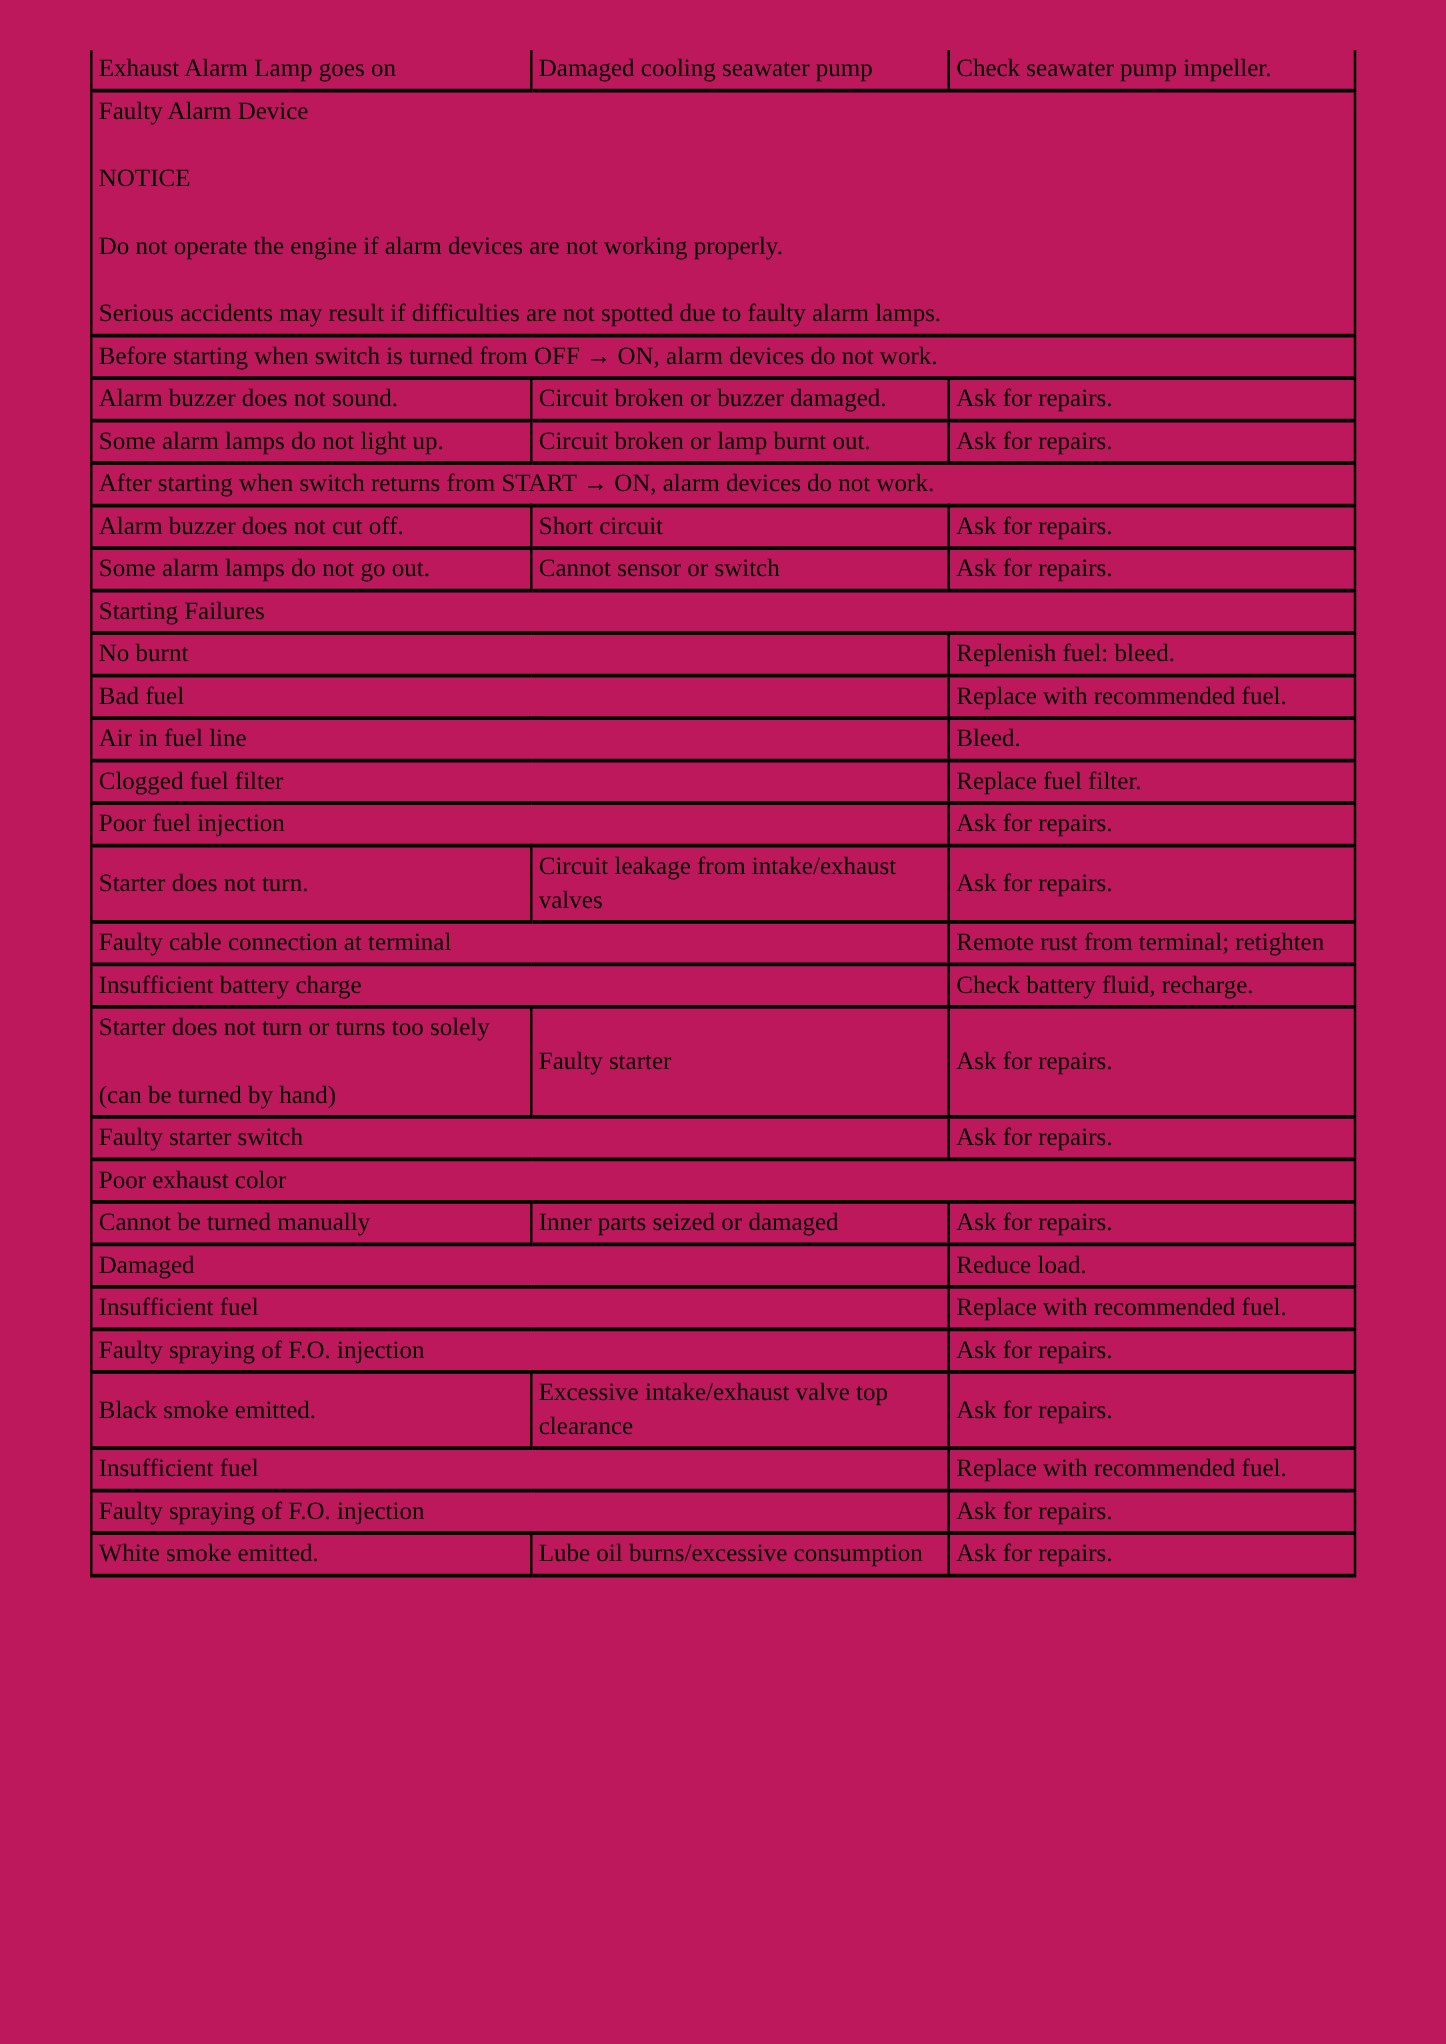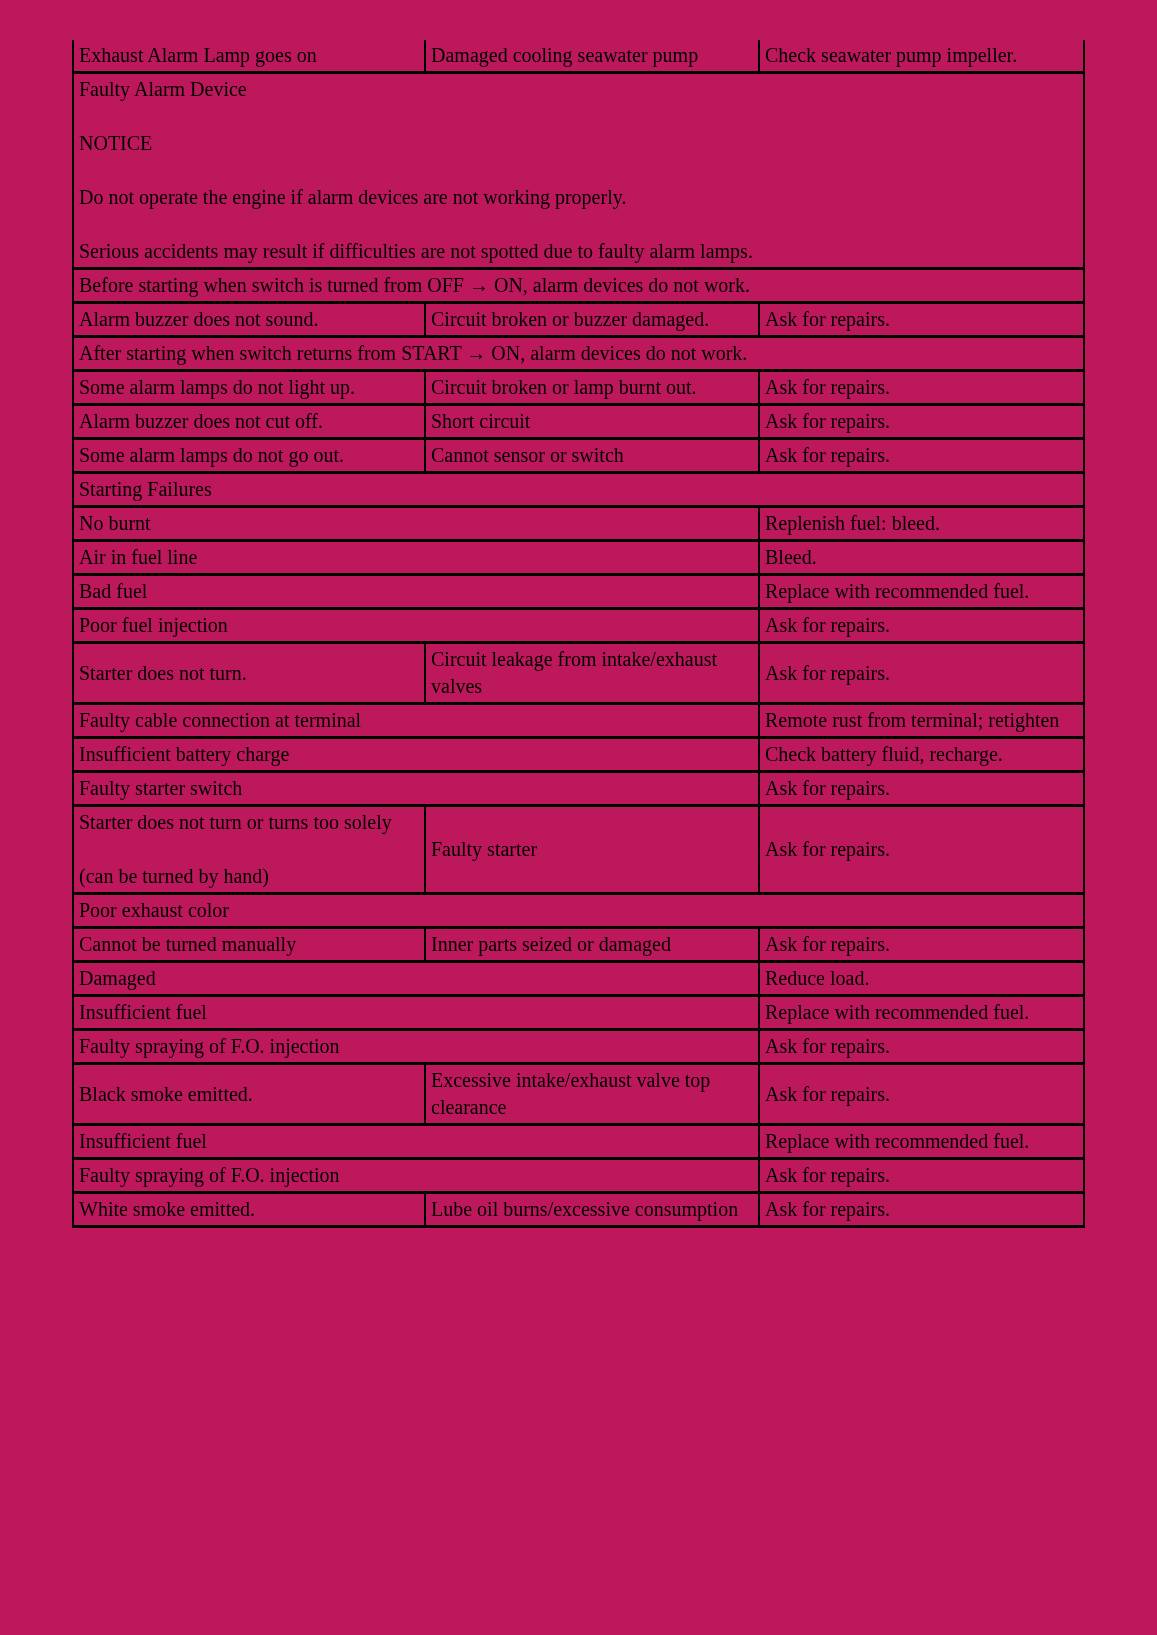--- a/index.html
+++ b/index.html
@@ -69,78 +69,82 @@
         </tr>
         <tr>
           <td colspan="3">Before starting when switch is turned from OFF → ON, alarm devices do not work.</td>
         </tr>
         <tr>
           <td>Alarm buzzer does not sound.</td>
           <td>Circuit broken or buzzer damaged.</td>
           <td>Ask for repairs.</td>
         </tr>
         <tr>
-          <td colspan="3">After starting when switch returns from START → ON, alarm devices do not work.</td>
-        </tr>
-        <tr>
           <td>Some alarm lamps do not light up.</td>
           <td>Circuit broken or lamp burnt out.</td>
           <td>Ask for repairs.</td>
+        </tr>
+        <tr>
+          <td colspan="3">After starting when switch returns from START → ON, alarm devices do not work.</td>
         </tr>
         <tr>
           <td>Alarm buzzer does not cut off.</td>
           <td>Short circuit</td>
           <td>Ask for repairs.</td>
         </tr>
         <tr>
           <td>Some alarm lamps do not go out.</td>
           <td>Cannot sensor or switch</td>
           <td>Ask for repairs.</td>
         </tr>
         <tr>
           <td colspan="3">Starting Failures</td>
         </tr>
         <tr>
           <td colspan="2">No burnt</td>
           <td>Replenish fuel: bleed.</td>
         </tr>
         <tr>
+          <td colspan="2">Bad fuel</td>
+          <td>Replace with recommended fuel.</td>
+        </tr>
+        <tr>
           <td colspan="2">Air in fuel line</td>
           <td>Bleed.</td>
         </tr>
         <tr>
-          <td colspan="2">Bad fuel</td>
-          <td>Replace with recommended fuel.</td>
+          <td colspan="2">Clogged fuel filter</td>
+          <td>Replace fuel filter.</td>
         </tr>
         <tr>
           <td colspan="2">Poor fuel injection</td>
           <td>Ask for repairs.</td>
         </tr>
         <tr>
           <td>Starter does not turn.</td>
           <td>Circuit leakage from intake/exhaust valves</td>
           <td>Ask for repairs.</td>
         </tr>
         <tr>
           <td colspan="2">Faulty cable connection at terminal</td>
           <td>Remote rust from terminal; retighten</td>
         </tr>
         <tr>
           <td colspan="2">Insufficient battery charge</td>
           <td>Check battery fluid, recharge.</td>
         </tr>
         <tr>
-          <td colspan="2">Faulty starter switch</td>
-          <td>Ask for repairs.</td>
-        </tr>
-        <tr>
           <td>Starter does not turn or turns too solely
 
 (can be turned by hand)</td>
           <td>Faulty starter</td>
+          <td>Ask for repairs.</td>
+        </tr>
+        <tr>
+          <td colspan="2">Faulty starter switch</td>
           <td>Ask for repairs.</td>
         </tr>
         <tr>
           <td colspan="3">Poor exhaust color</td>
         </tr>
         <tr>
           <td>Cannot be turned manually</td>
           <td>Inner parts seized or damaged</td>
           <td>Ask for repairs.</td>
         </tr>

